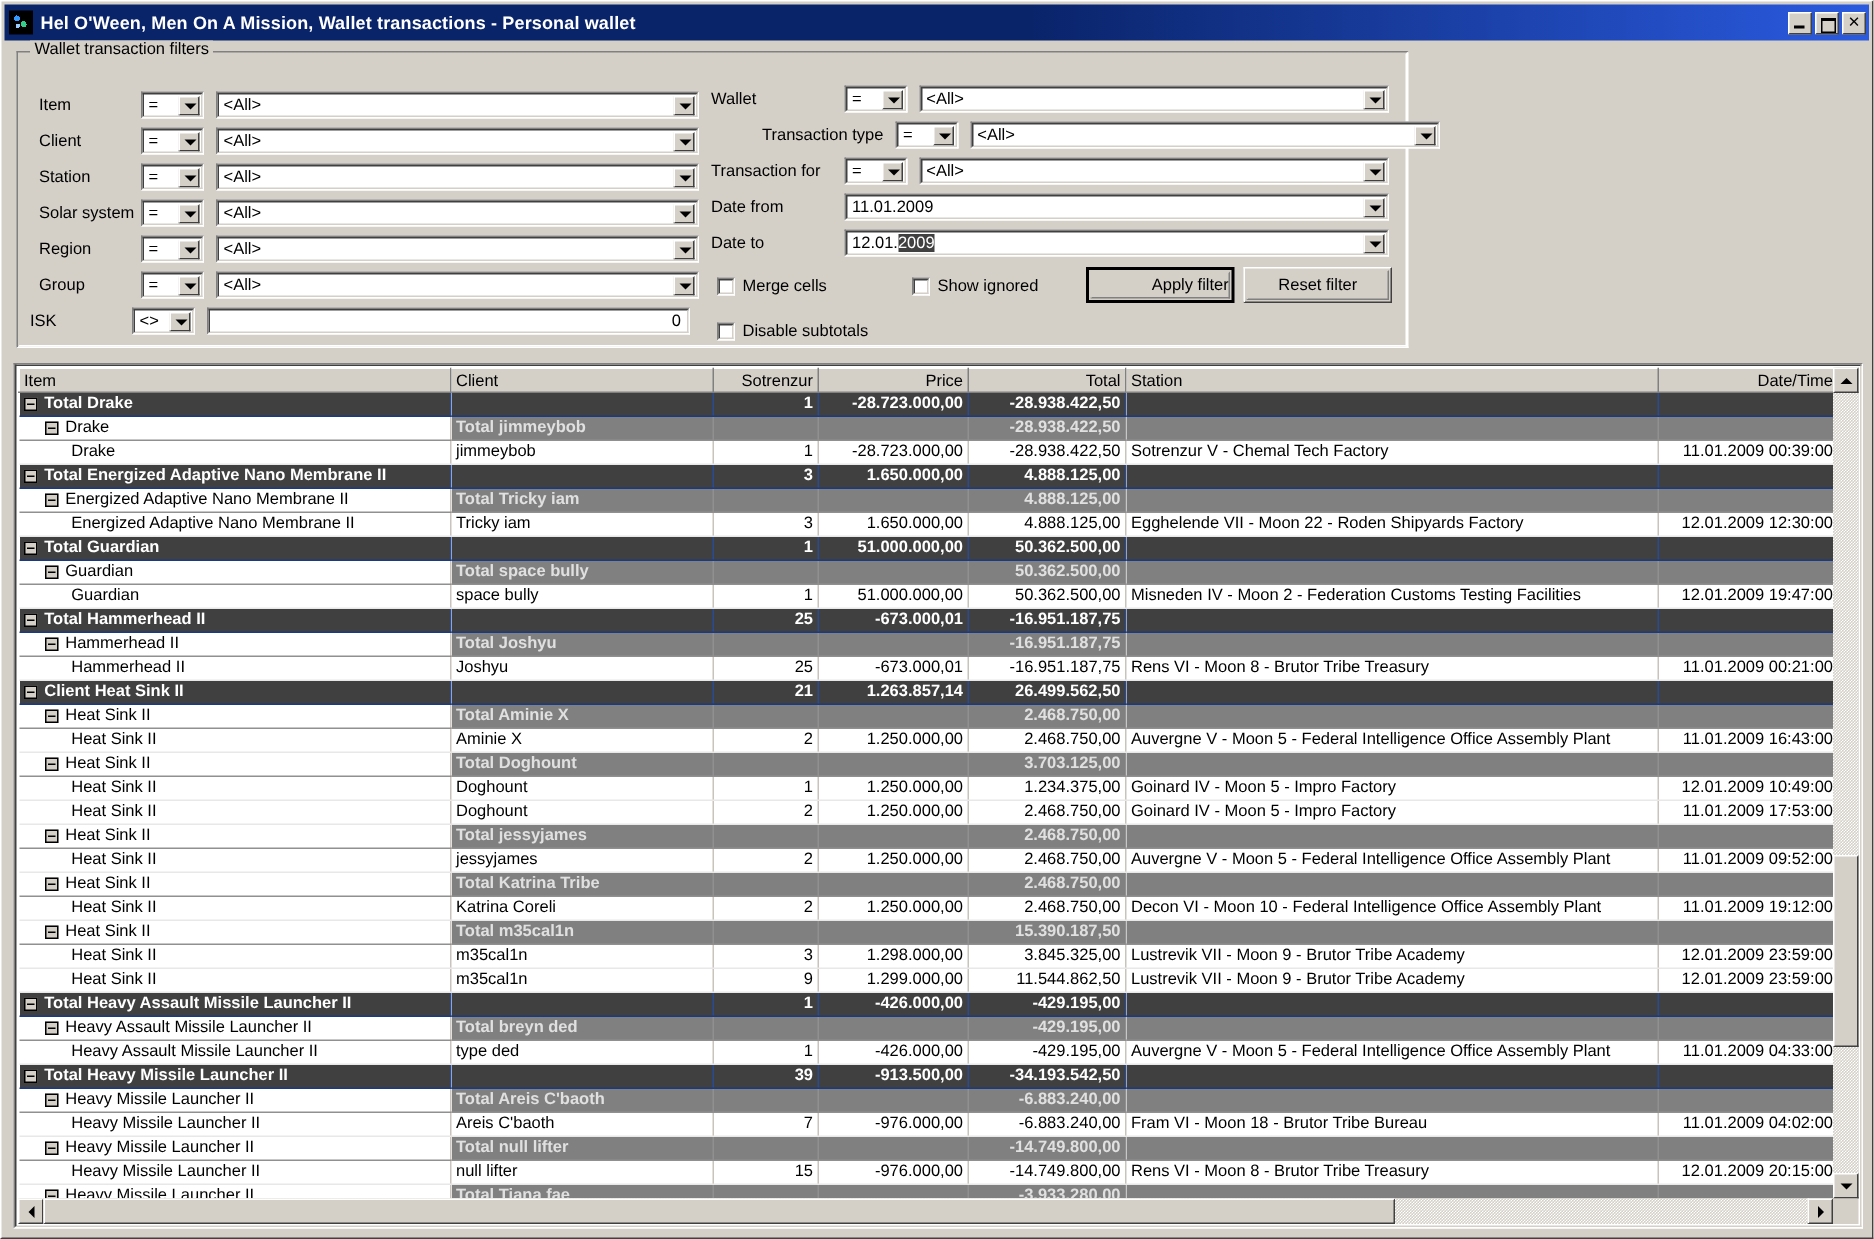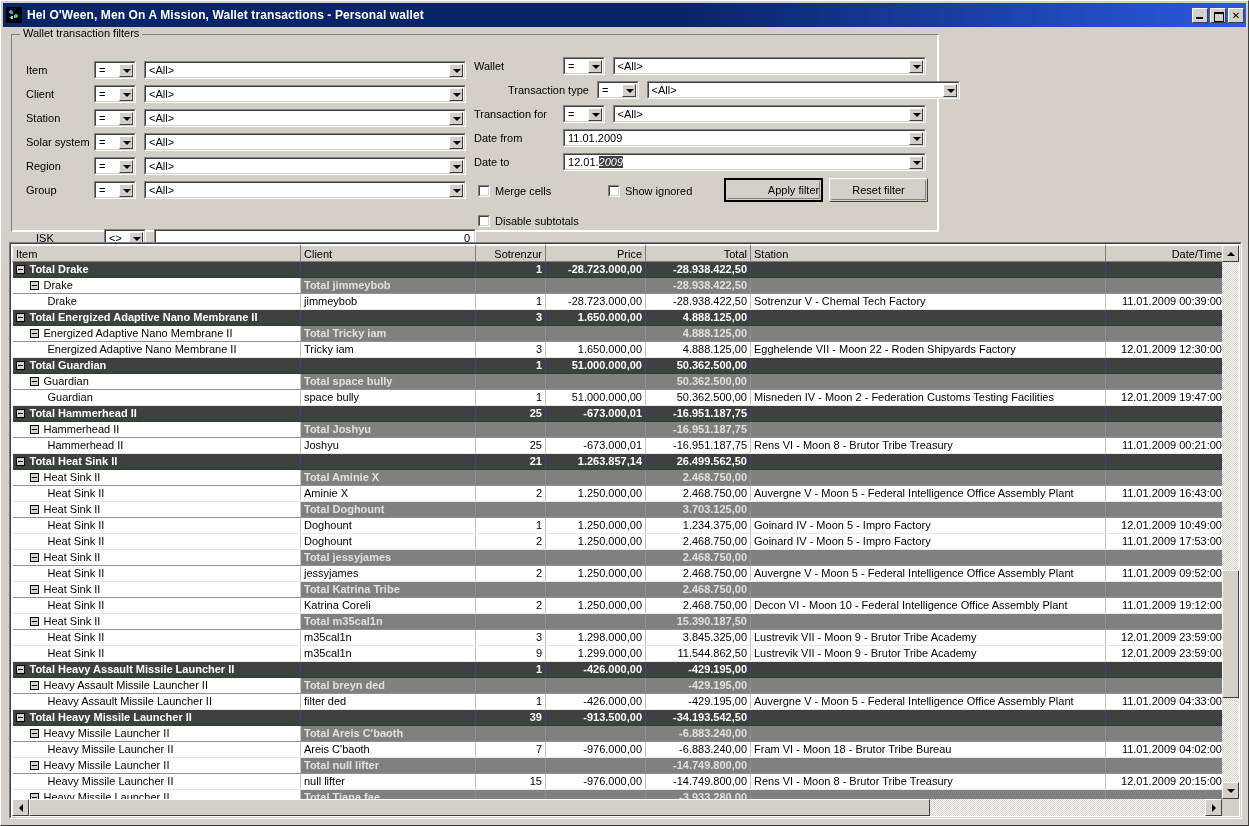--- a/index.html
+++ b/index.html
@@ -150,21 +150,21 @@
   .opcombo .arrow-btn { width: 14px; height: 13px; top: 1px; }
   .opcombo .arrow-btn::after { left: 3px; top: 4px; }
 
   
   .valcombo { height: 18px; }
   .valcombo .txt { top: 0px; line-height: 15px; }
   .valcombo .arrow-btn { width: 14px; height: 13px; top: 1px; }
   .valcombo .arrow-btn::after { left: 3px; top: 4px; }
 
   .sel {
-    background: #404040; color: #fff; font-style: italic;
+    background: #404040; color: #fff;
   }
 
   
   .cbox {
     display: inline-flex; cursor: default;
   }
   .cbox .box {
     width: 12px; height: 12px;
     background: #fff;
     border: 1px solid #808080;
@@ -478,21 +478,21 @@
         </div>
       </div>
       <div class="sunken valcombo" style="width:322px; margin-left:8px;">
         <div class="inner">
           <span class="txt">&lt;All&gt;</span>
           <span class="arrow-btn"></span>
         </div>
       </div>
     </div>
 
-    <div class="frow" style="left:24px; top:169px; width:445px;margin-top:24px;">
+    <div class="frow" style="left:8px; top:169px; width:445px;">
       <div class="flabel" style="width:68px;">ISK</div>
       <div class="sunken opcombo">
         <div class="inner">
           <span class="txt">&lt;&gt;</span>
           <span class="arrow-btn"></span>
         </div>
       </div>
       <div class="sunken valcombo" style="width:322px; margin-left:8px;">
         <div class="inner">
           <span class="txt right">0</span>
@@ -778,21 +778,21 @@
                 <td class="num">25</td>
                 <td class="num neg">-673.000,01</td>
                 <td class="num neg">-16.951.187,75</td>
                 <td>Rens VI - Moon 8 - Brutor Tribe Treasury</td>
                 <td class="num">11.01.2009 00:21:00</td>
               </tr>
               <tr class="lvl0">
                 <td class="itemcell">
                   <div class="itemflex">
                     <span class="expander"></span>
-                    <span>Total Heat Sink II</span>
+                    <span>Client Heat Sink II</span>
                   </div>
                 </td>
                 <td></td>
                 <td class="num">21</td>
                 <td class="num pos">1.263.857,14</td>
                 <td class="num pos">26.499.562,50</td>
                 <td></td>
                 <td class="num"></td>
               </tr>
               <tr class="lvl1">
@@ -983,21 +983,21 @@
                 <td class="num neg">-429.195,00</td>
                 <td></td>
                 <td class="num"></td>
               </tr>
               <tr class="lvl2">
                 <td class="itemcell">
                   <div class="itemflex ind2">
                     <span>Heavy Assault Missile Launcher II</span>
                   </div>
                 </td>
-                <td>filter ded</td>
+                <td>type ded</td>
                 <td class="num">1</td>
                 <td class="num neg">-426.000,00</td>
                 <td class="num neg">-429.195,00</td>
                 <td>Auvergne V - Moon 5 - Federal Intelligence Office Assembly Plant</td>
                 <td class="num">11.01.2009 04:33:00</td>
               </tr>
               <tr class="lvl0">
                 <td class="itemcell">
                   <div class="itemflex">
                     <span class="expander"></span>

